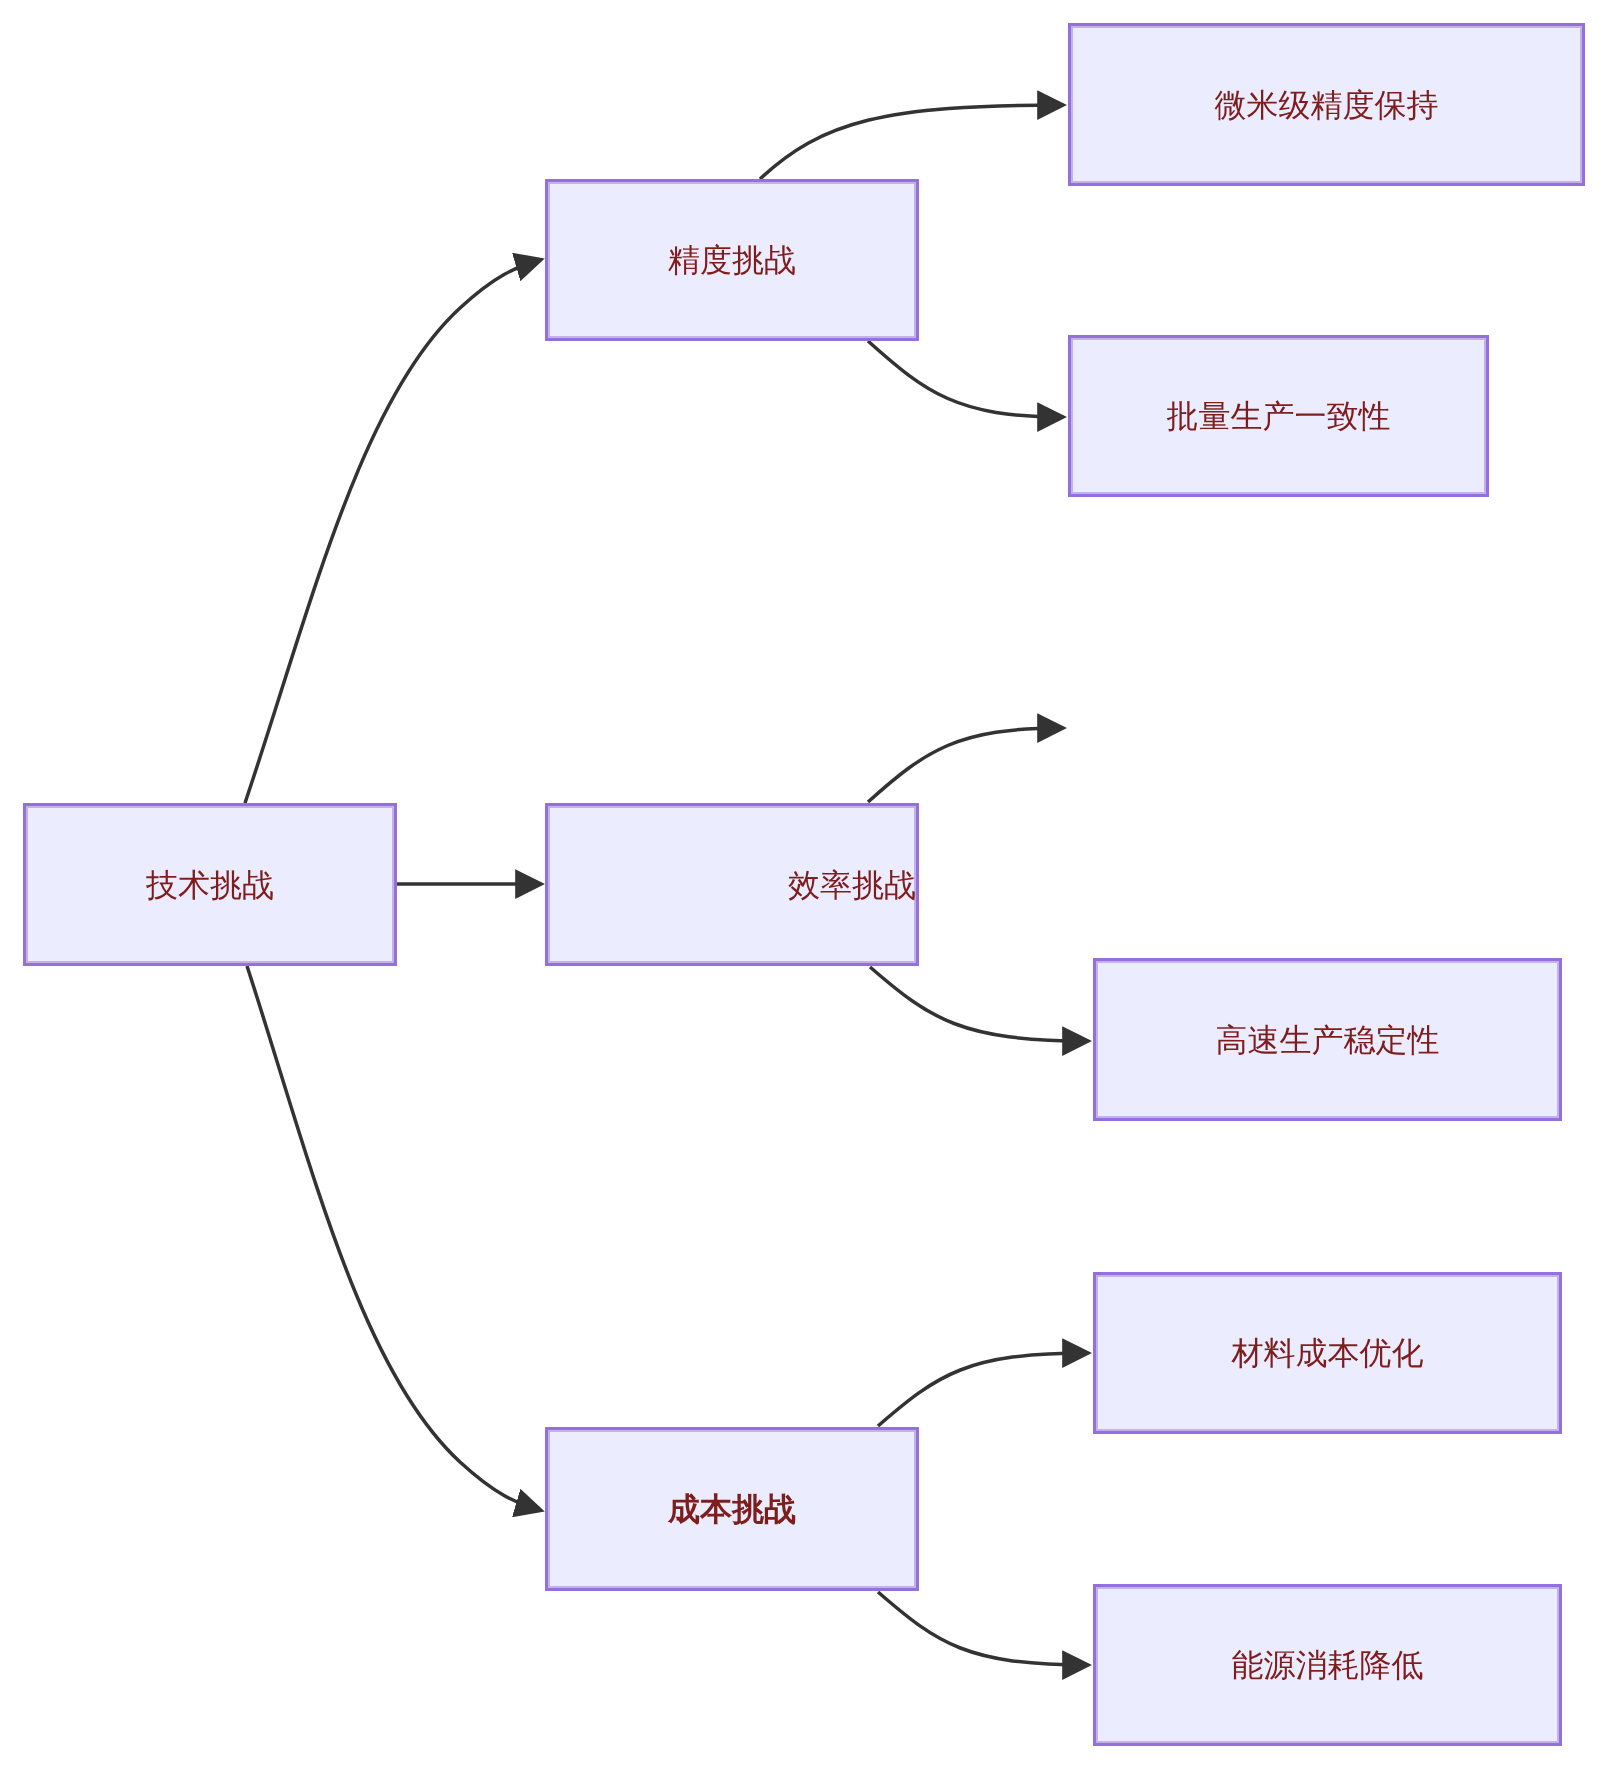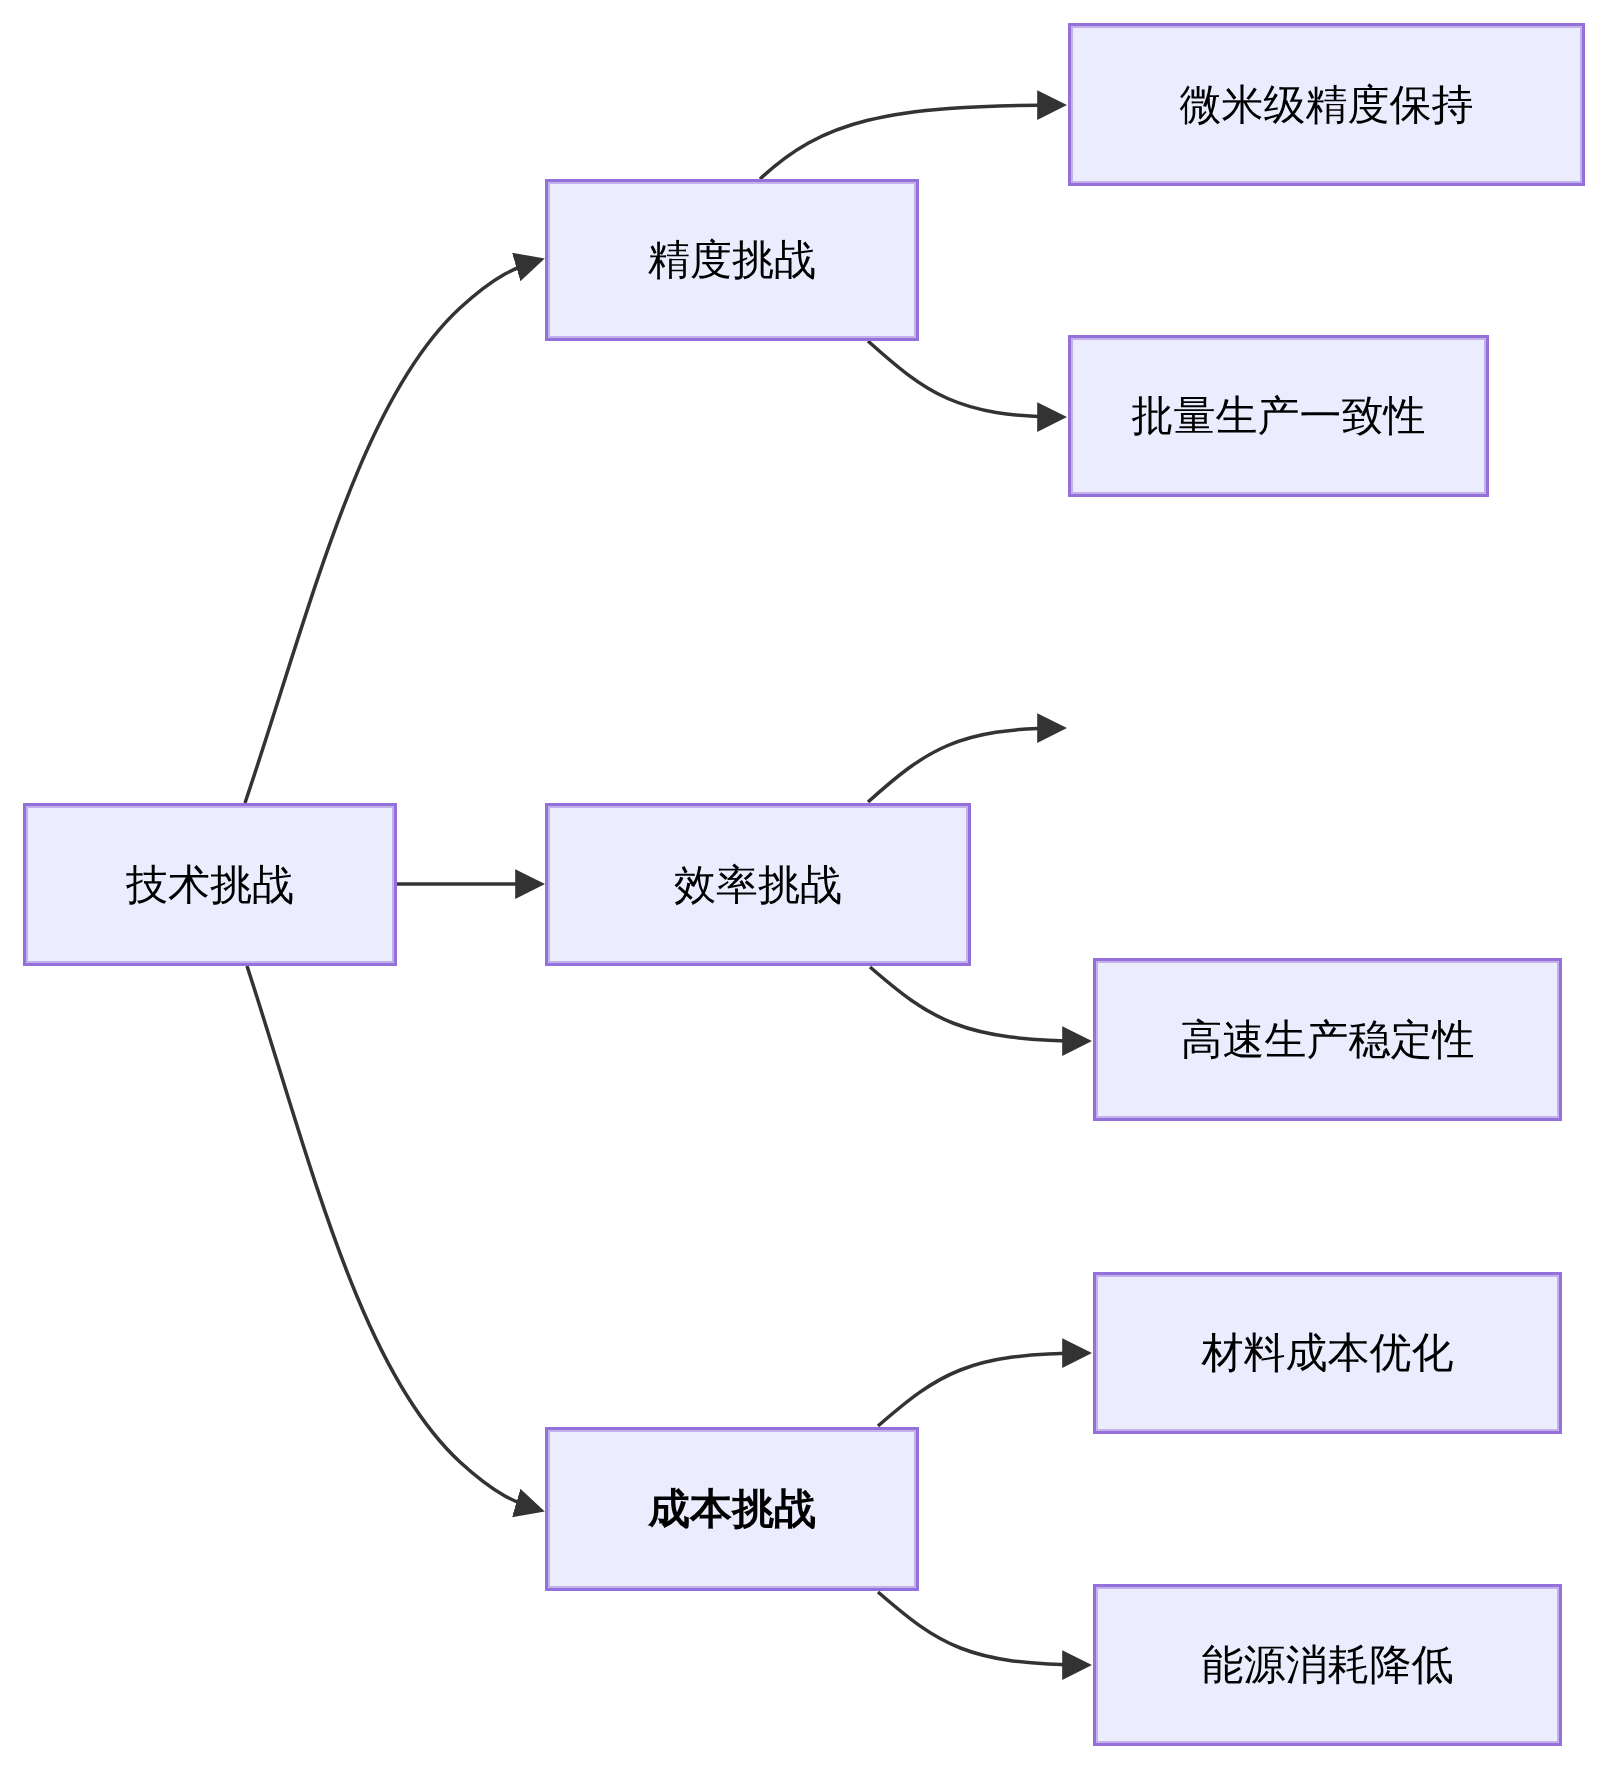--- a/index.html
+++ b/index.html
@@ -26,30 +26,30 @@
     position: absolute;
     background: #ECECFF;
     border: 3px solid #9370DB;
     box-shadow: inset 0 0 0 2px #c3b1ea;
     box-sizing: border-box;
     display: flex;
     align-items: center;
     justify-content: center;
   }
   .node .label {
-    color: #000000;
-    font-size: 42px;
+    color: #7f1d1d;
+    font-size: 32px;
     line-height: 1;
     white-space: nowrap;
     text-align: center;
   }
   
   .n-root        { left: 23px;   top: 803px;  width: 374px; height: 163px; }
   .n-precision   { left: 545px;  top: 179px;  width: 374px; height: 162px; }
-  .n-efficiency  { left: 545px;  top: 803px;  width: 426px; height: 163px; }
+  .n-efficiency  { left: 545px;  top: 803px;  width: 374px; height: 163px; justify-content: flex-end; }
   .n-cost        { left: 545px;  top: 1427px; width: 374px; height: 164px; font-weight: bold; }
   .n-micron      { left: 1068px; top: 23px;   width: 517px; height: 163px; }
   .n-batch       { left: 1068px; top: 335px;  width: 421px; height: 162px; }
   .n-highspeed   { left: 1068px; top: 648px;  width: 517px; height: 160px; }
   .n-changeover  { left: 1093px; top: 958px;  width: 469px; height: 163px; }
   .n-material    { left: 1093px; top: 1272px; width: 469px; height: 162px; }
   .n-energy      { left: 1093px; top: 1584px; width: 469px; height: 162px; }
   .edge {
     stroke: #333333;
     stroke-width: 3.5;

